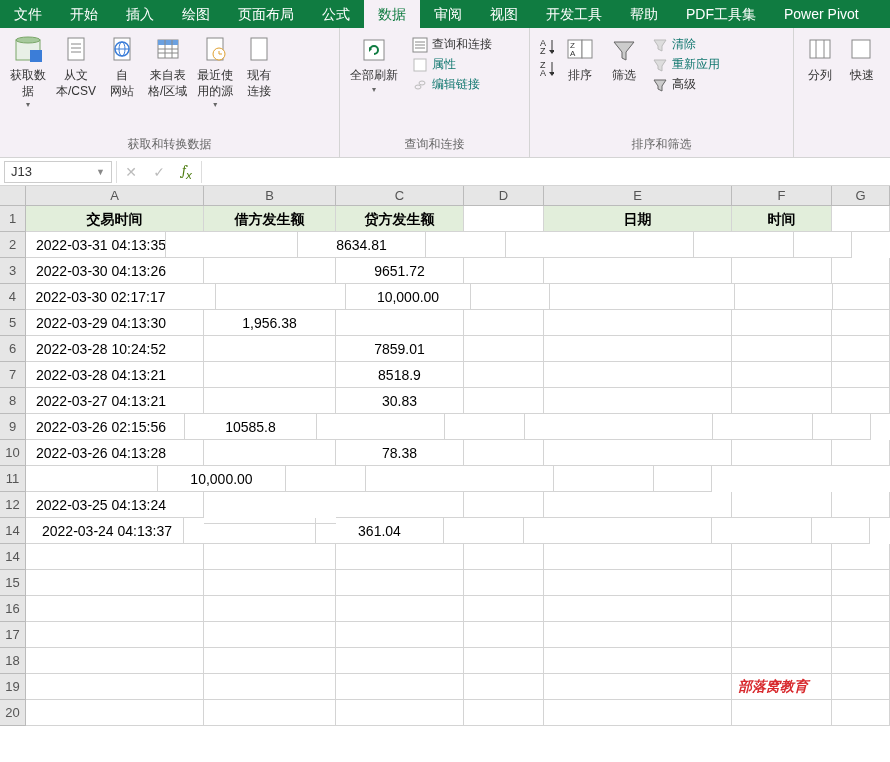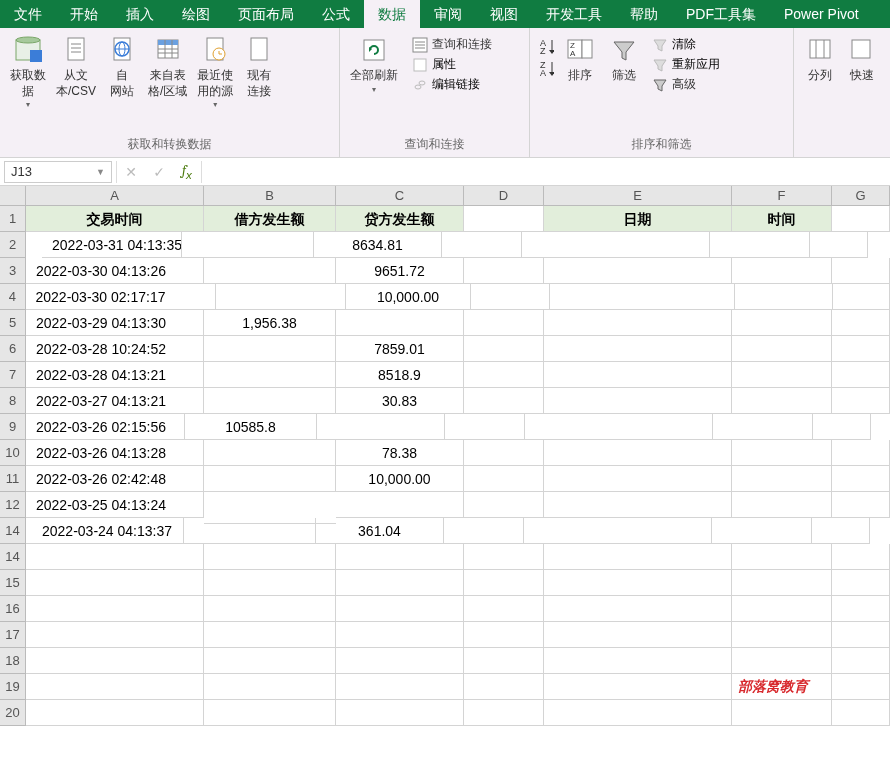--- a/index.html
+++ b/index.html
@@ -9,21 +9,21 @@
 .menu-bar { background: #107c41; color: #fff; height: 28px; display: flex; align-items: center; font-size: 14px; }
 .menu-item { padding: 0 14px; height: 28px; line-height: 28px; cursor: pointer; white-space: nowrap; }
 .menu-item.active { background: #f5f0f6; color: #107c41; }
 
 
 .ribbon { background: #f5f0f6; height: 130px; border-bottom: 1px solid #d4d4d4; display: flex; }
 .rib-group { border-right: 1px solid #d4d4d4; padding: 4px 6px 0; display: flex; flex-direction: column; justify-content: space-between; }
 .rib-row { display: flex; align-items: flex-start; gap: 2px; }
 .rib-btn { display: flex; flex-direction: column; align-items: center; justify-content: flex-start; padding: 2px 4px; cursor: pointer; color: #333; font-size: 12px; line-height: 1.3; text-align: center; }
 .rib-btn.small { flex-direction: row; justify-content: flex-start; width: 100%; gap: 4px; padding: 1px 4px; }
-.rib-btn.disabled { color: #000000; }
+.rib-btn.disabled { color: #0f766e; }
 .rib-icon { width: 32px; height: 32px; display: flex; align-items: center; justify-content: center; margin-bottom: 2px; }
 .rib-icon.sm { width: 16px; height: 16px; margin: 0; }
 .rib-group-title { text-align: center; color: #666; font-size: 12px; padding-bottom: 4px; }
 .dropdown-caret { font-size: 8px; color: #666; margin-top: 1px; }
 
 
 .fx-bar { height: 28px; display: flex; align-items: center; border-bottom: 1px solid #d4d4d4; background: #fff; }
 .name-box { width: 108px; height: 22px; border: 1px solid #ccc; margin: 0 4px; display: flex; align-items: center; padding: 0 6px; font-size: 13px; color: #333; justify-content: space-between; }
 .fx-btn { width: 28px; height: 22px; display: flex; align-items: center; justify-content: center; color: #bbb; font-size: 14px; }
 .fx-sym { font-style: italic; font-family: Cambria, serif; color: #4d7c0f; }
@@ -315,21 +315,21 @@
         <div class="cell header" style="width: 178px;">交易时间</div>
         <div class="cell header" style="width: 132px;">借方发生额</div>
         <div class="cell header" style="width: 128px;">贷方发生额</div>
         <div class="cell " style="width: 80px;"></div>
         <div class="cell header" style="width: 188px;">日期</div>
         <div class="cell header" style="width: 100px;">时间</div>
         <div class="cell " style="width: 58px;"></div>
       </div>
       <div class="row">
         <div class="row-h">2</div>
-        <div class="cell txt" style="width: 140px; margin-left: 16px;">2022-03-31 04:13:35</div>
+        <div class="cell txt" style="width: 140px;">2022-03-31 04:13:35</div>
         <div class="cell num" style="width: 132px;"></div>
         <div class="cell num" style="width: 128px;">8634.81</div>
         <div class="cell " style="width: 80px;"></div>
         <div class="cell " style="width: 188px;"></div>
         <div class="cell " style="width: 100px;"></div>
         <div class="cell " style="width: 58px;"></div>
       </div>
       <div class="row">
         <div class="row-h">3</div>
         <div class="cell txt" style="width: 178px;">2022-03-30 04:13:26</div>
@@ -405,21 +405,20 @@
         <div class="cell txt" style="width: 178px;">2022-03-26 04:13:28</div>
         <div class="cell num" style="width: 132px;"></div>
         <div class="cell num" style="width: 128px;">78.38</div>
         <div class="cell " style="width: 80px;"></div>
         <div class="cell " style="width: 188px;"></div>
         <div class="cell " style="width: 100px;"></div>
         <div class="cell " style="width: 58px;"></div>
       </div>
       <div class="row">
         <div class="row-h">11</div>
-        <div class="cell txt" style="width: 178px;">2022-03-26 02:42:48</div>
         <div class="cell num" style="width: 132px;"></div>
         <div class="cell num" style="width: 128px;">10,000.00</div>
         <div class="cell " style="width: 80px;"></div>
         <div class="cell " style="width: 188px;"></div>
         <div class="cell " style="width: 100px;"></div>
         <div class="cell " style="width: 58px;"></div>
       </div>
       <div class="row">
         <div class="row-h">12</div>
         <div class="cell txt" style="width: 178px;">2022-03-25 04:13:24</div>

